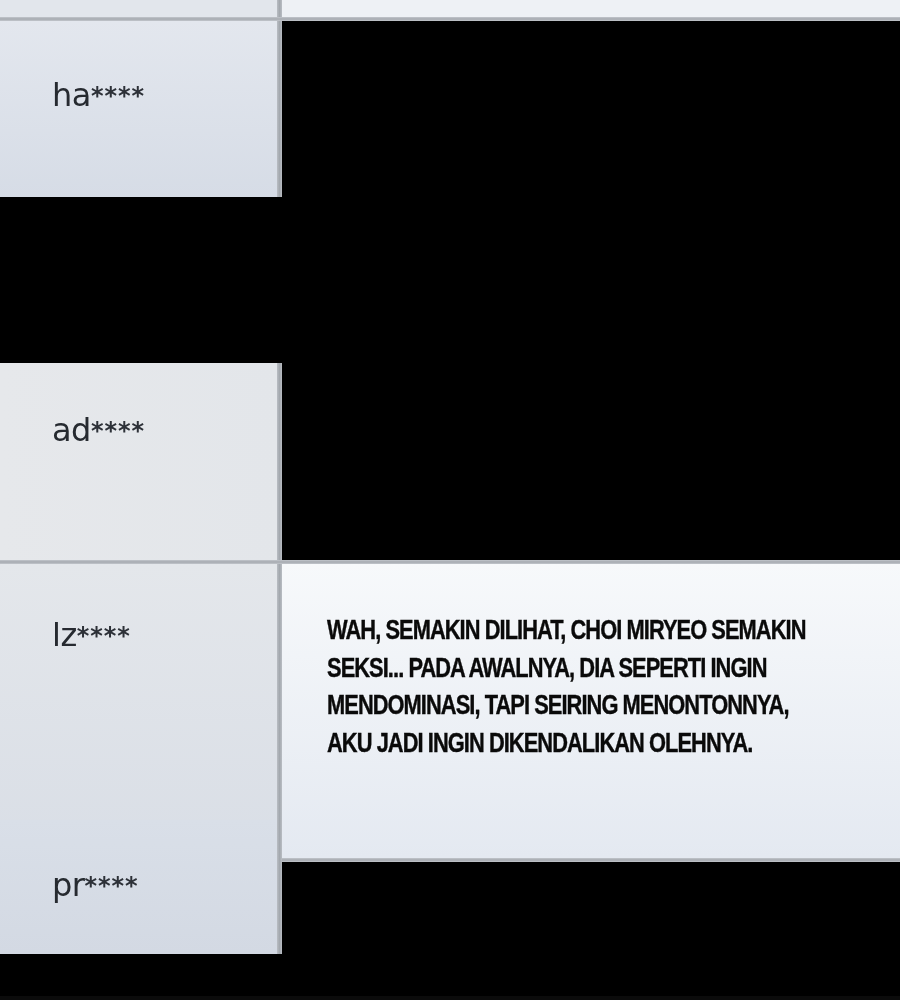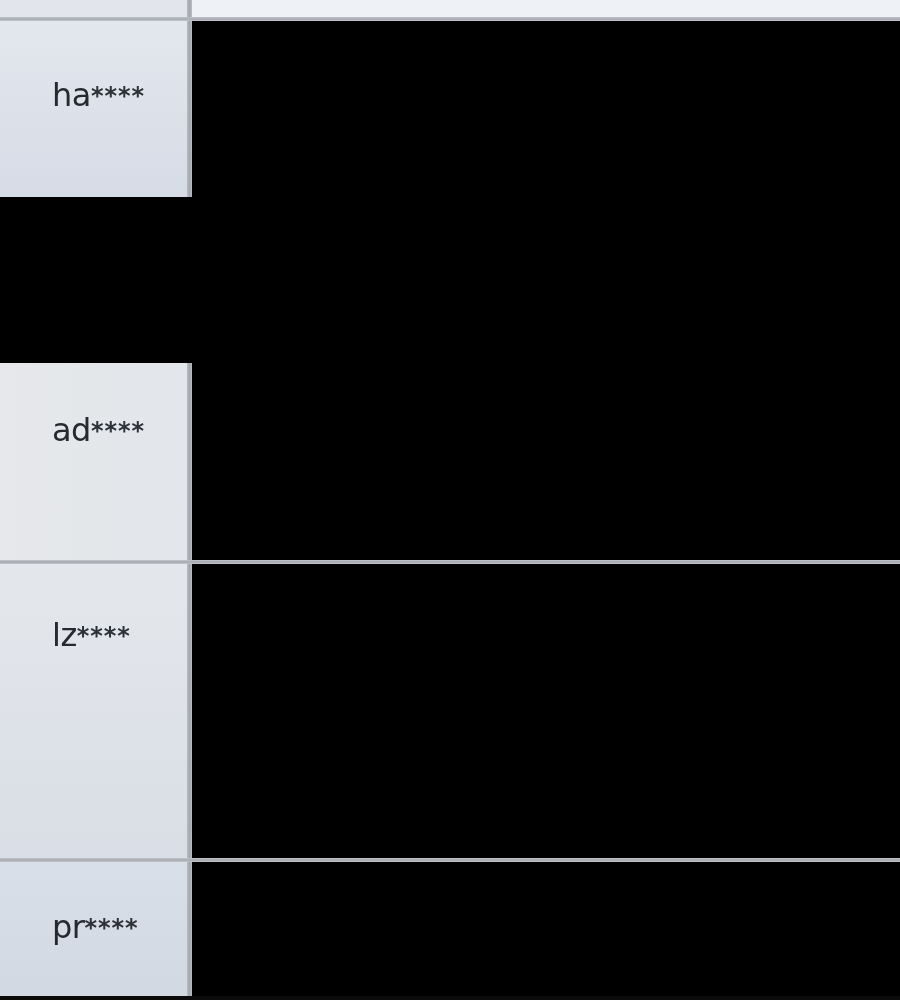--- a/index.html
+++ b/index.html
@@ -20,21 +20,21 @@
     width: 900px;
     height: 1000px;
   }
   .row {
     position: absolute;
     left: 0;
     width: 900px;
     display: flex;
   }
   .cell-user {
-    width: 187px;
+    width: 277px;
     height: 100%;
     position: relative;
     background: linear-gradient(180deg, #e3e7ee 0%, #d6dce6 100%);
   }
   .divider-v {
     width: 5px;
     height: 100%;
     background: linear-gradient(90deg, #b9bdc3 0%, #a3a8ae 50%, #b9bdc3 100%);
   }
   .cell-comment {
@@ -140,24 +140,32 @@
     </div>
     <div class="divider-v"></div>
   </div>
   <div class="gridline-h" style="top:560px;"></div>
 
   <div class="row row-lz" style="top:564px; height:294px;">
     <div class="cell-user">
       <div class="username" style="top:52px;"><span>lz</span><span class="mask">****</span></div>
     </div>
     <div class="divider-v"></div>
+    <div class="cell-comment">
+      <div class="comment" style="left:45px; top:47px;">
+        <span class="line">WAH, SEMAKIN DILIHAT, CHOI MIRYEO SEMAKIN</span>
+        <span class="line">SEKSI... PADA AWALNYA, DIA SEPERTI INGIN</span>
+        <span class="line">MENDOMINASI, TAPI SEIRING MENONTONNYA,</span>
+        <span class="line">AKU JADI INGIN DIKENDALIKAN OLEHNYA.</span>
+      </div>
+    </div>
   </div>
   <div class="gridline-h" style="top:858px;"></div>
 
-  <div class="row row-pr" style="top:862px; height:134px;">
+  <div class="row row-pr" style="top:820px; height:134px;">
     <div class="cell-user">
       <div class="username" style="top:46px;"><span>pr</span><span class="mask">****</span></div>
     </div>
     <div class="divider-v"></div>
   </div>
 
   <div class="bottom-edge"></div>
 </div>
 
 </body></html>

